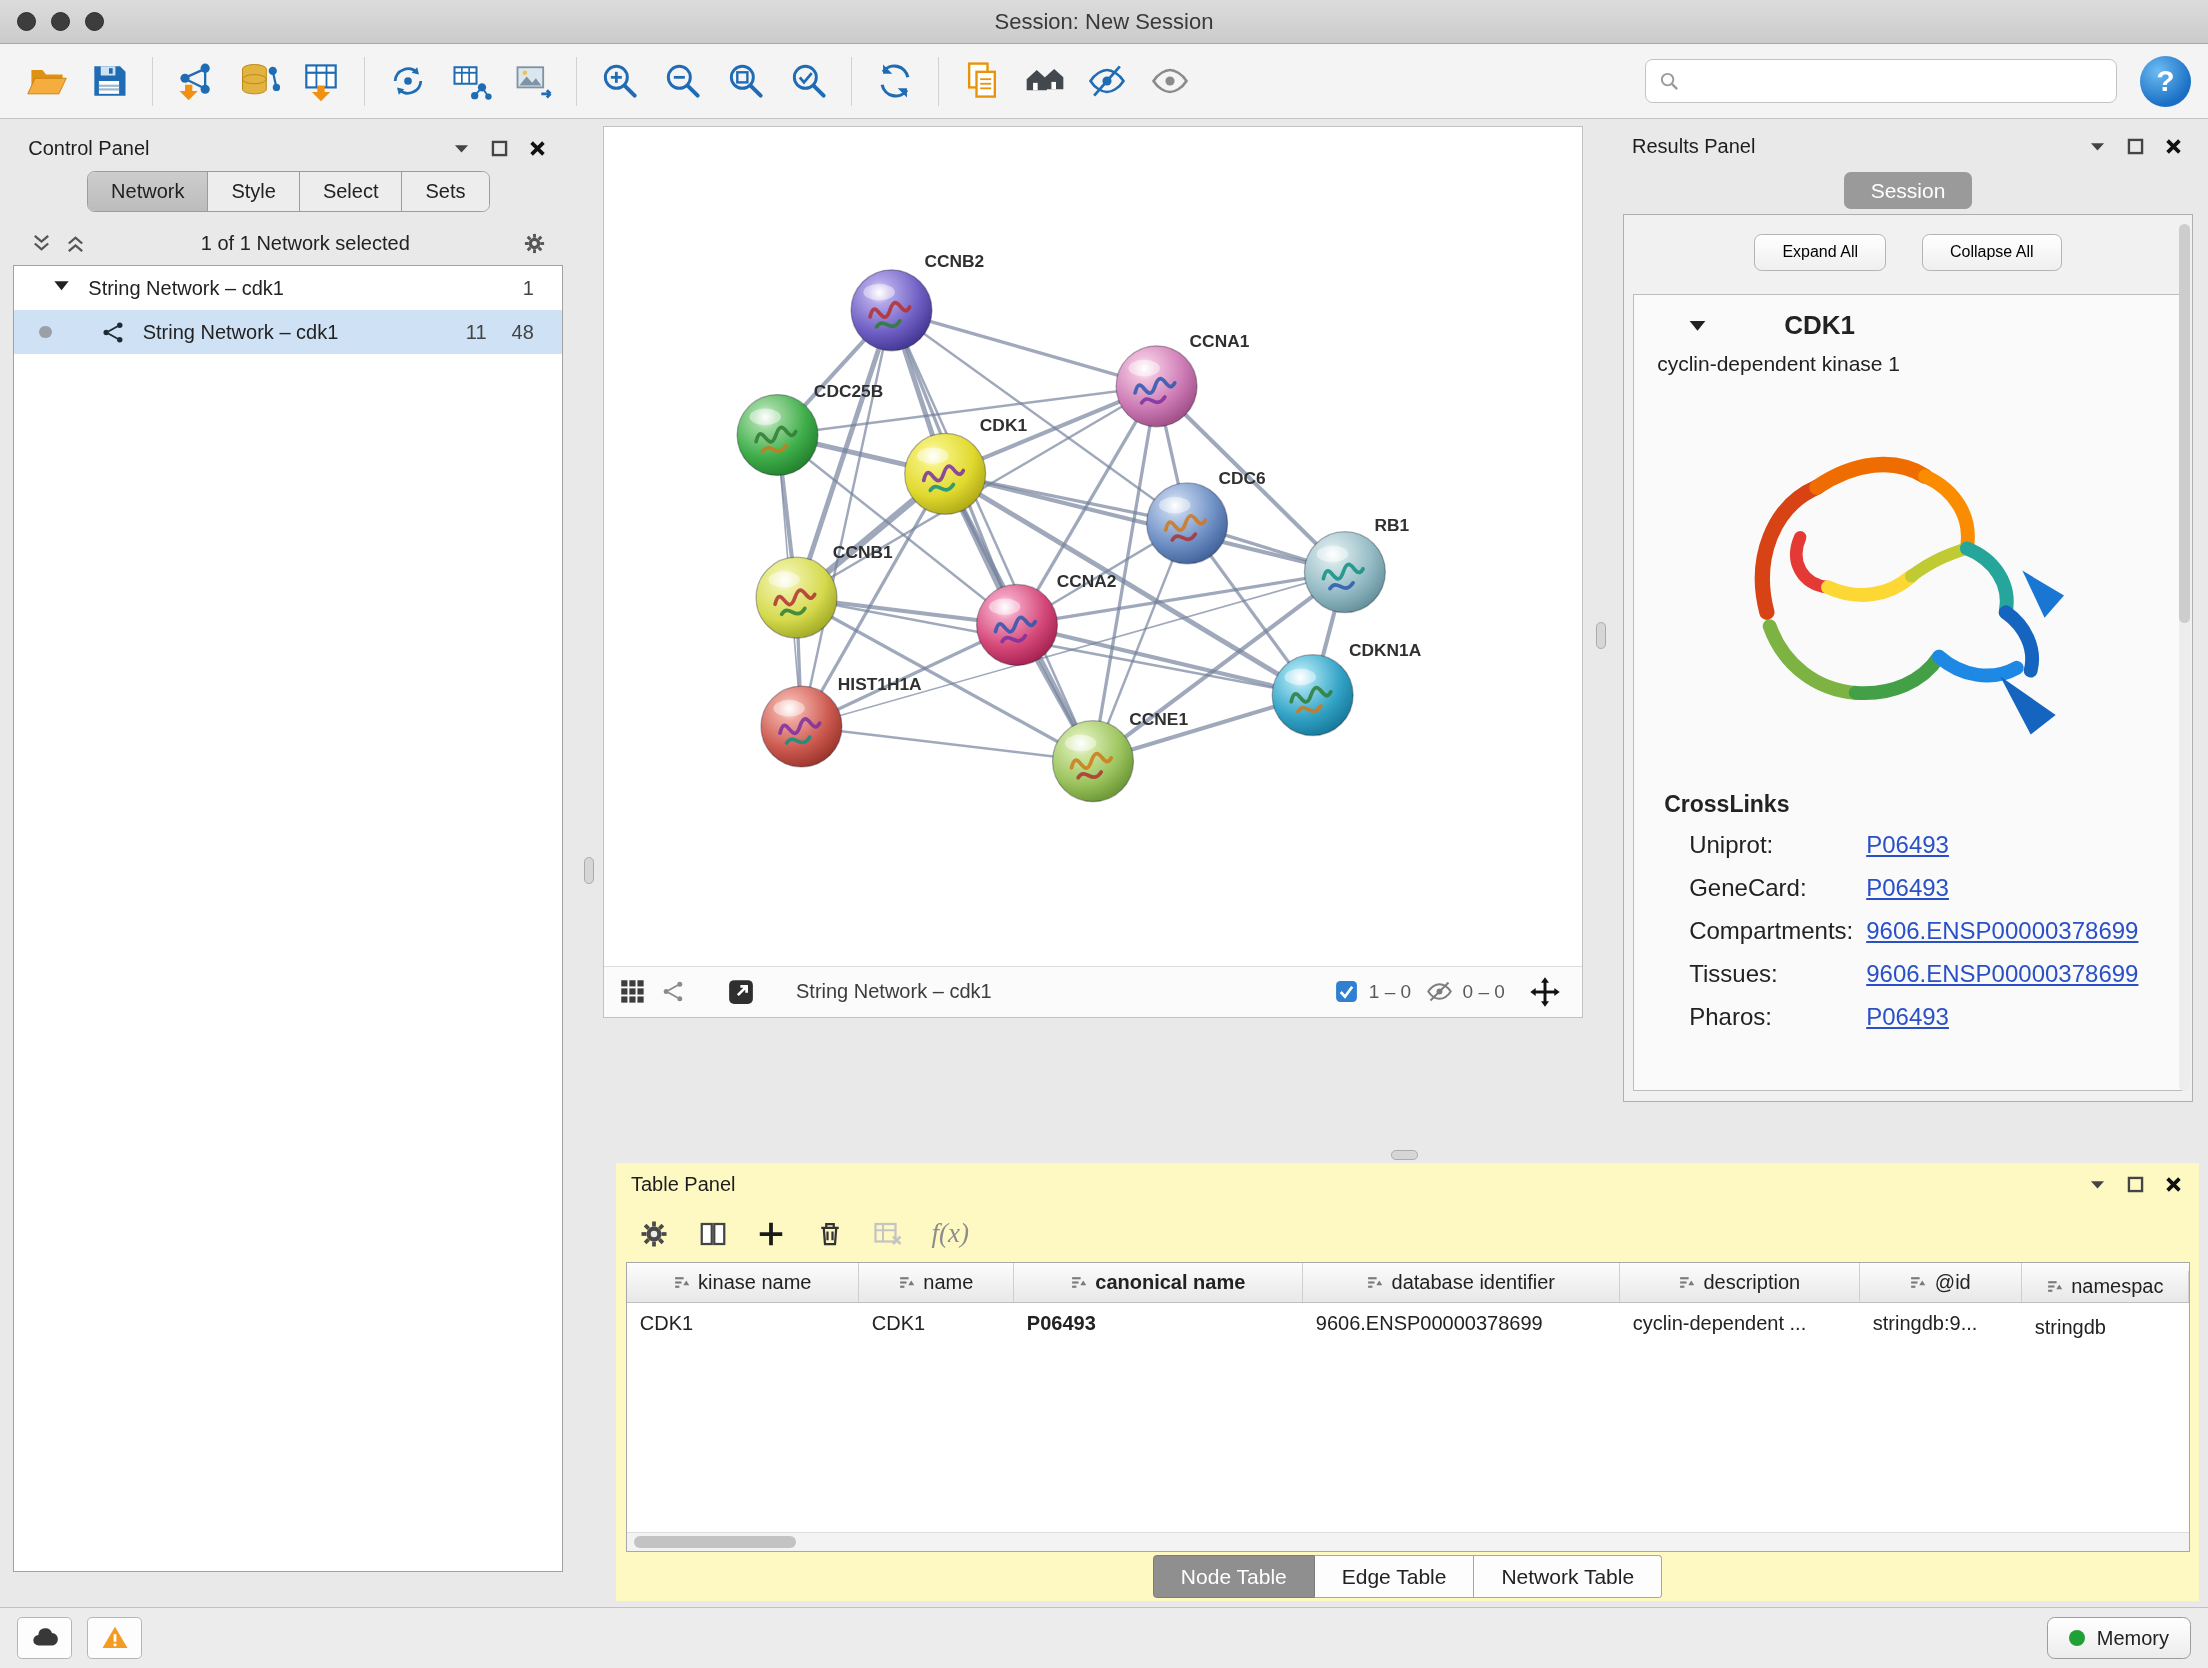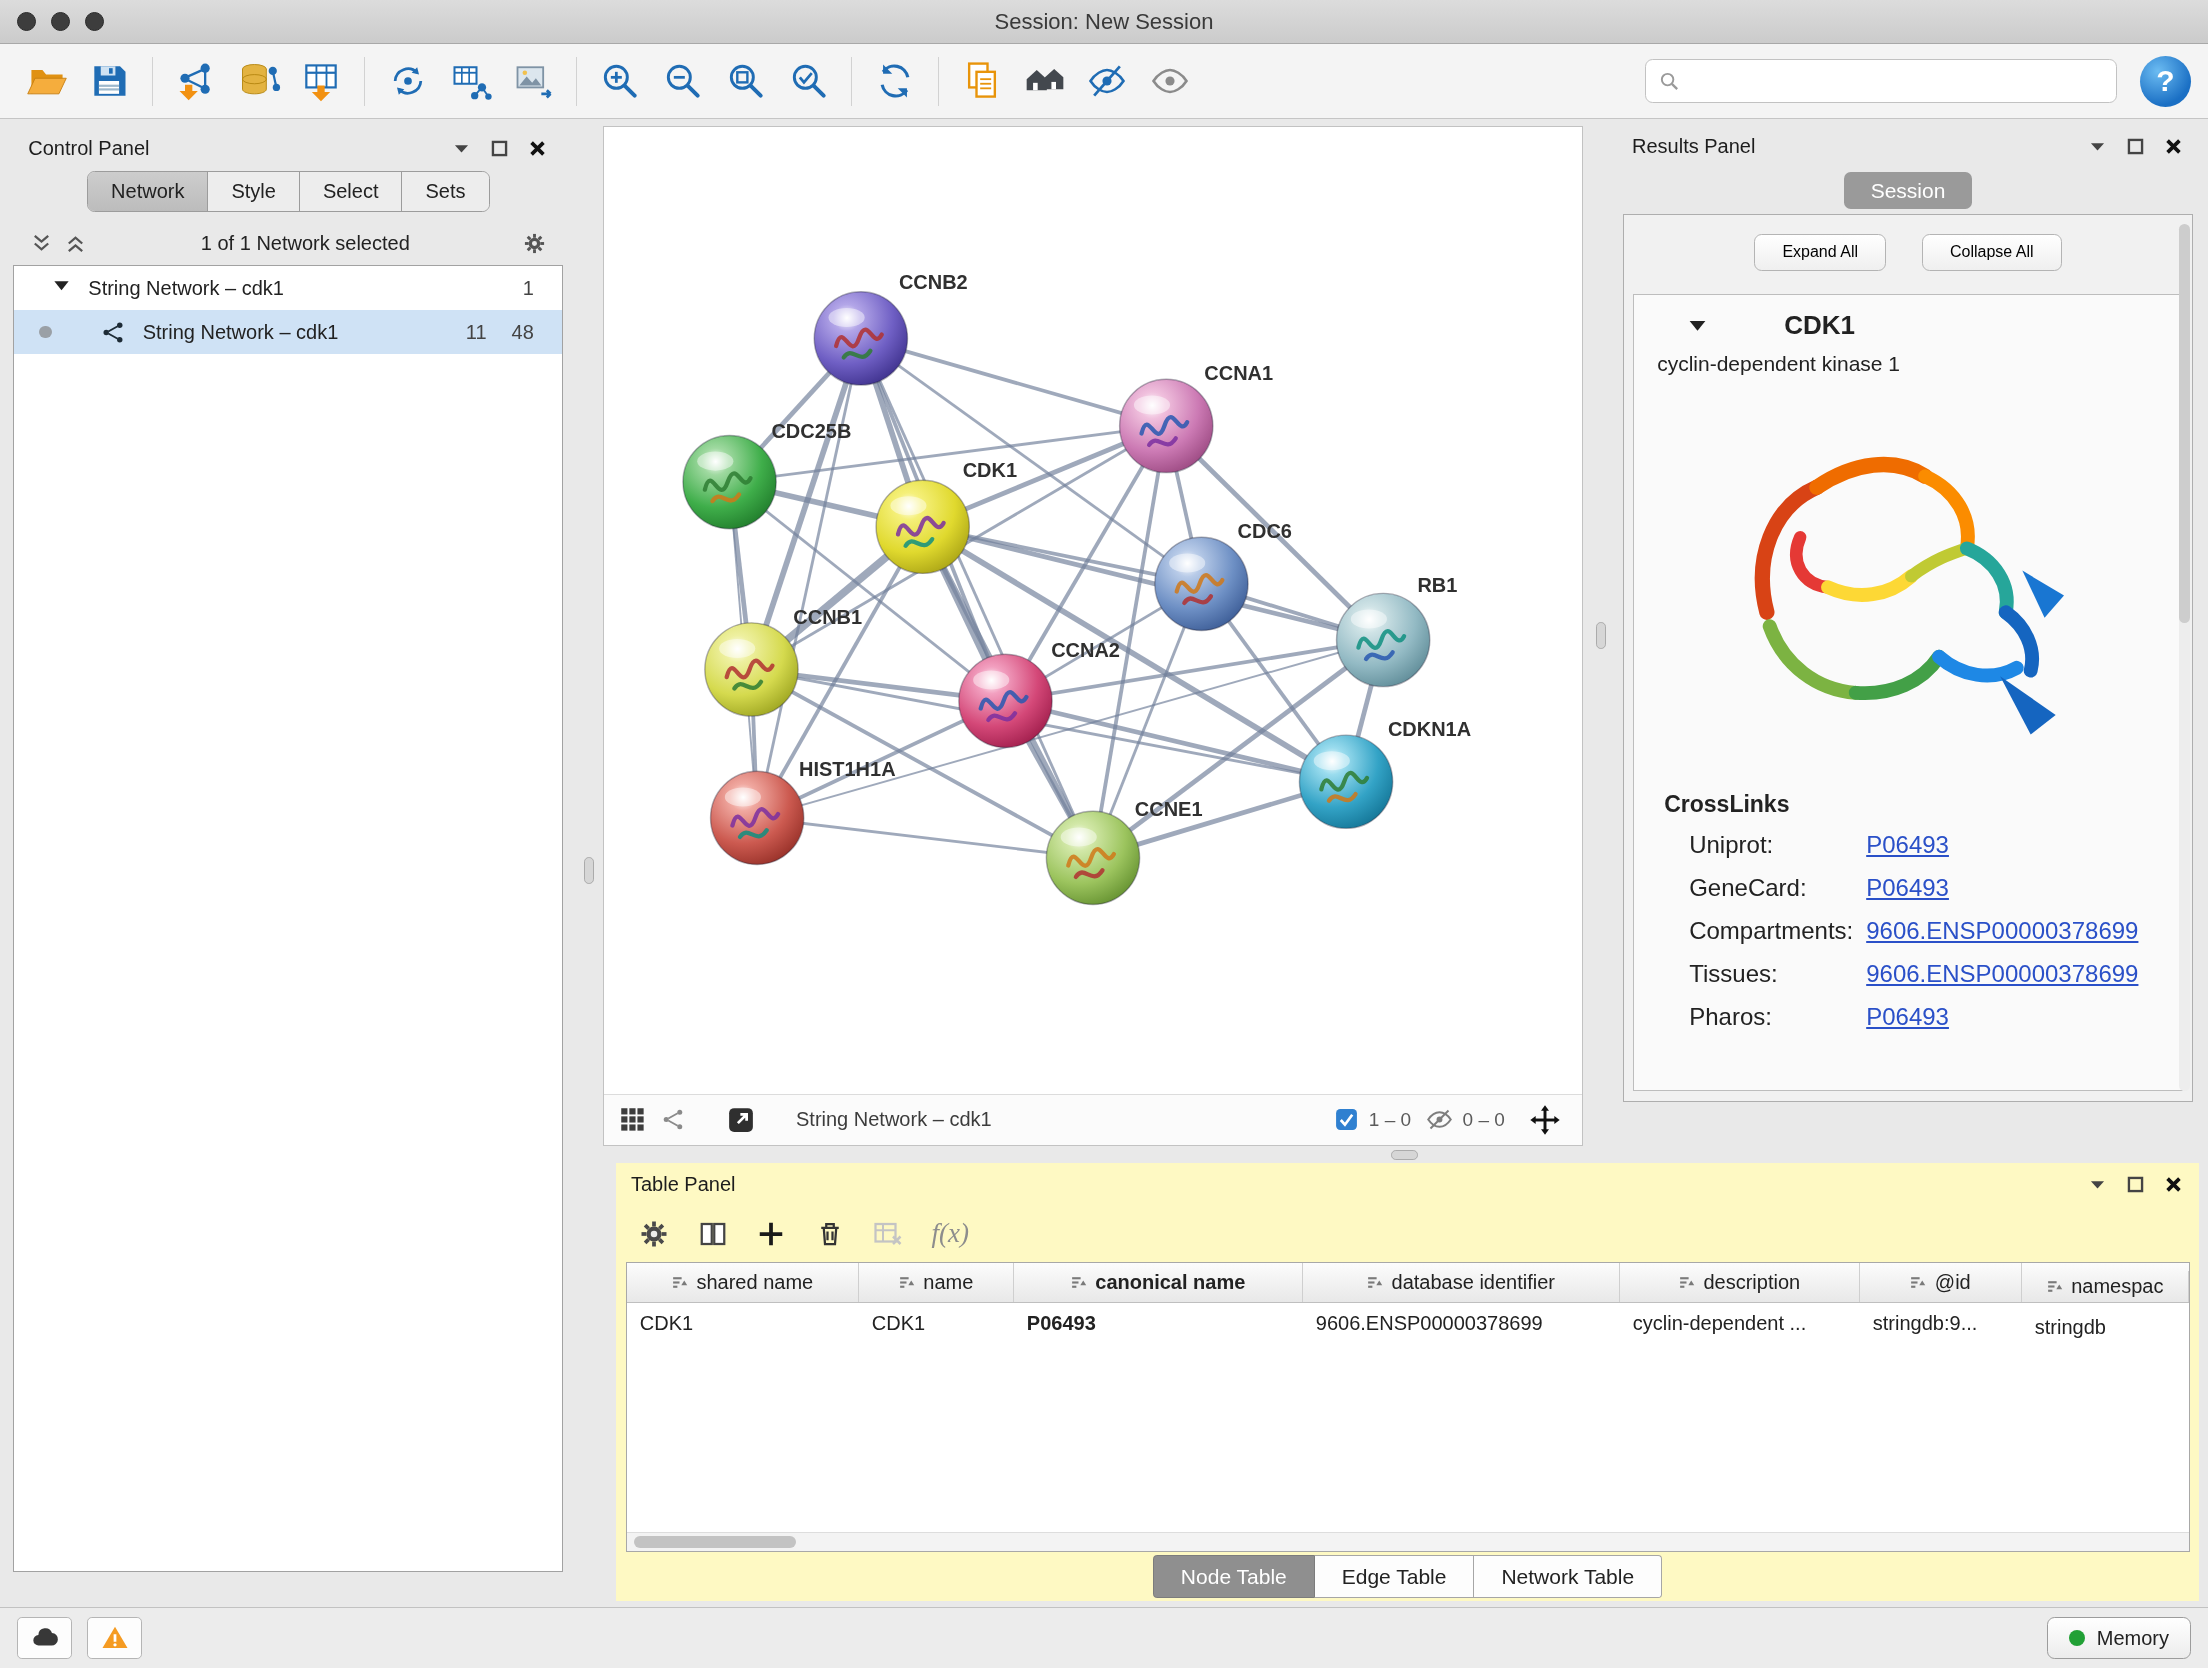--- a/index.html
+++ b/index.html
@@ -53,21 +53,21 @@
   .tree-row.root { padding-left:38px; }
   .tree-row.child { padding-left:25px; background:#cfe2f5; }
   .tree-row .tri svg { width:19px; height:19px; }
   .tree-label { margin-left:17px; }
   .tree-counts { margin-left:auto; display:flex; gap:25px; padding-right:28.5px; color:#444; }
   .dot { width:12.4px; height:12.4px; border-radius:50%; background:#9aa0a6; }
   .share-sm { margin-left:49px; display:flex; }
   .share-sm svg { width:25px; height:25px; }
 
   
-  .network-stack { position:absolute; left:603px; top:5.7px; width:980px; height:1020px;
+  .network-stack { position:absolute; left:603px; top:5.7px; width:980px; height:892px;
                    background:#fef9c3; border:1px solid #c2c2c2; display:flex; flex-direction:column; }
   .network-view { flex:1; position:relative; overflow:hidden; background:#fff; }
   .network-view svg { width:100%; height:100%; display:block; }
   .network-toolbar { height:51px; border-top:1px solid #dcdcdc; background:#fbfbfb;
                      display:flex; align-items:center; padding:0 15px; gap:15px; }
   .network-toolbar .nt-ic svg { display:block; }
   .nt-label { font-size:20px; color:#3c3c3c; margin-left:25px; }
   .nt-count { font-size:19px; color:#5a5a5a; display:flex; align-items:center; gap:9.5px; }
 
   
@@ -771,21 +771,21 @@
         <div class="thead">
           <div class="th c0">
               <svg viewBox="0 0 16 16">
                 <g fill="#7a7a7a">
                   <rect x="2" y="3" width="8" height="2"></rect>
                   <rect x="2" y="7" width="6" height="2"></rect>
                   <rect x="2" y="11" width="4" height="2"></rect>
                   <path d="M12.5 6l2.8 4.5h-5.6z"></path>
                 </g>
               </svg>
-              <span>shared name</span>
+              <span>kinase name</span>
             </div>
           <div class="th c1">
               <svg viewBox="0 0 16 16">
                 <g fill="#7a7a7a">
                   <rect x="2" y="3" width="8" height="2"></rect>
                   <rect x="2" y="7" width="6" height="2"></rect>
                   <rect x="2" y="11" width="4" height="2"></rect>
                   <path d="M12.5 6l2.8 4.5h-5.6z"></path>
                 </g>
               </svg>

